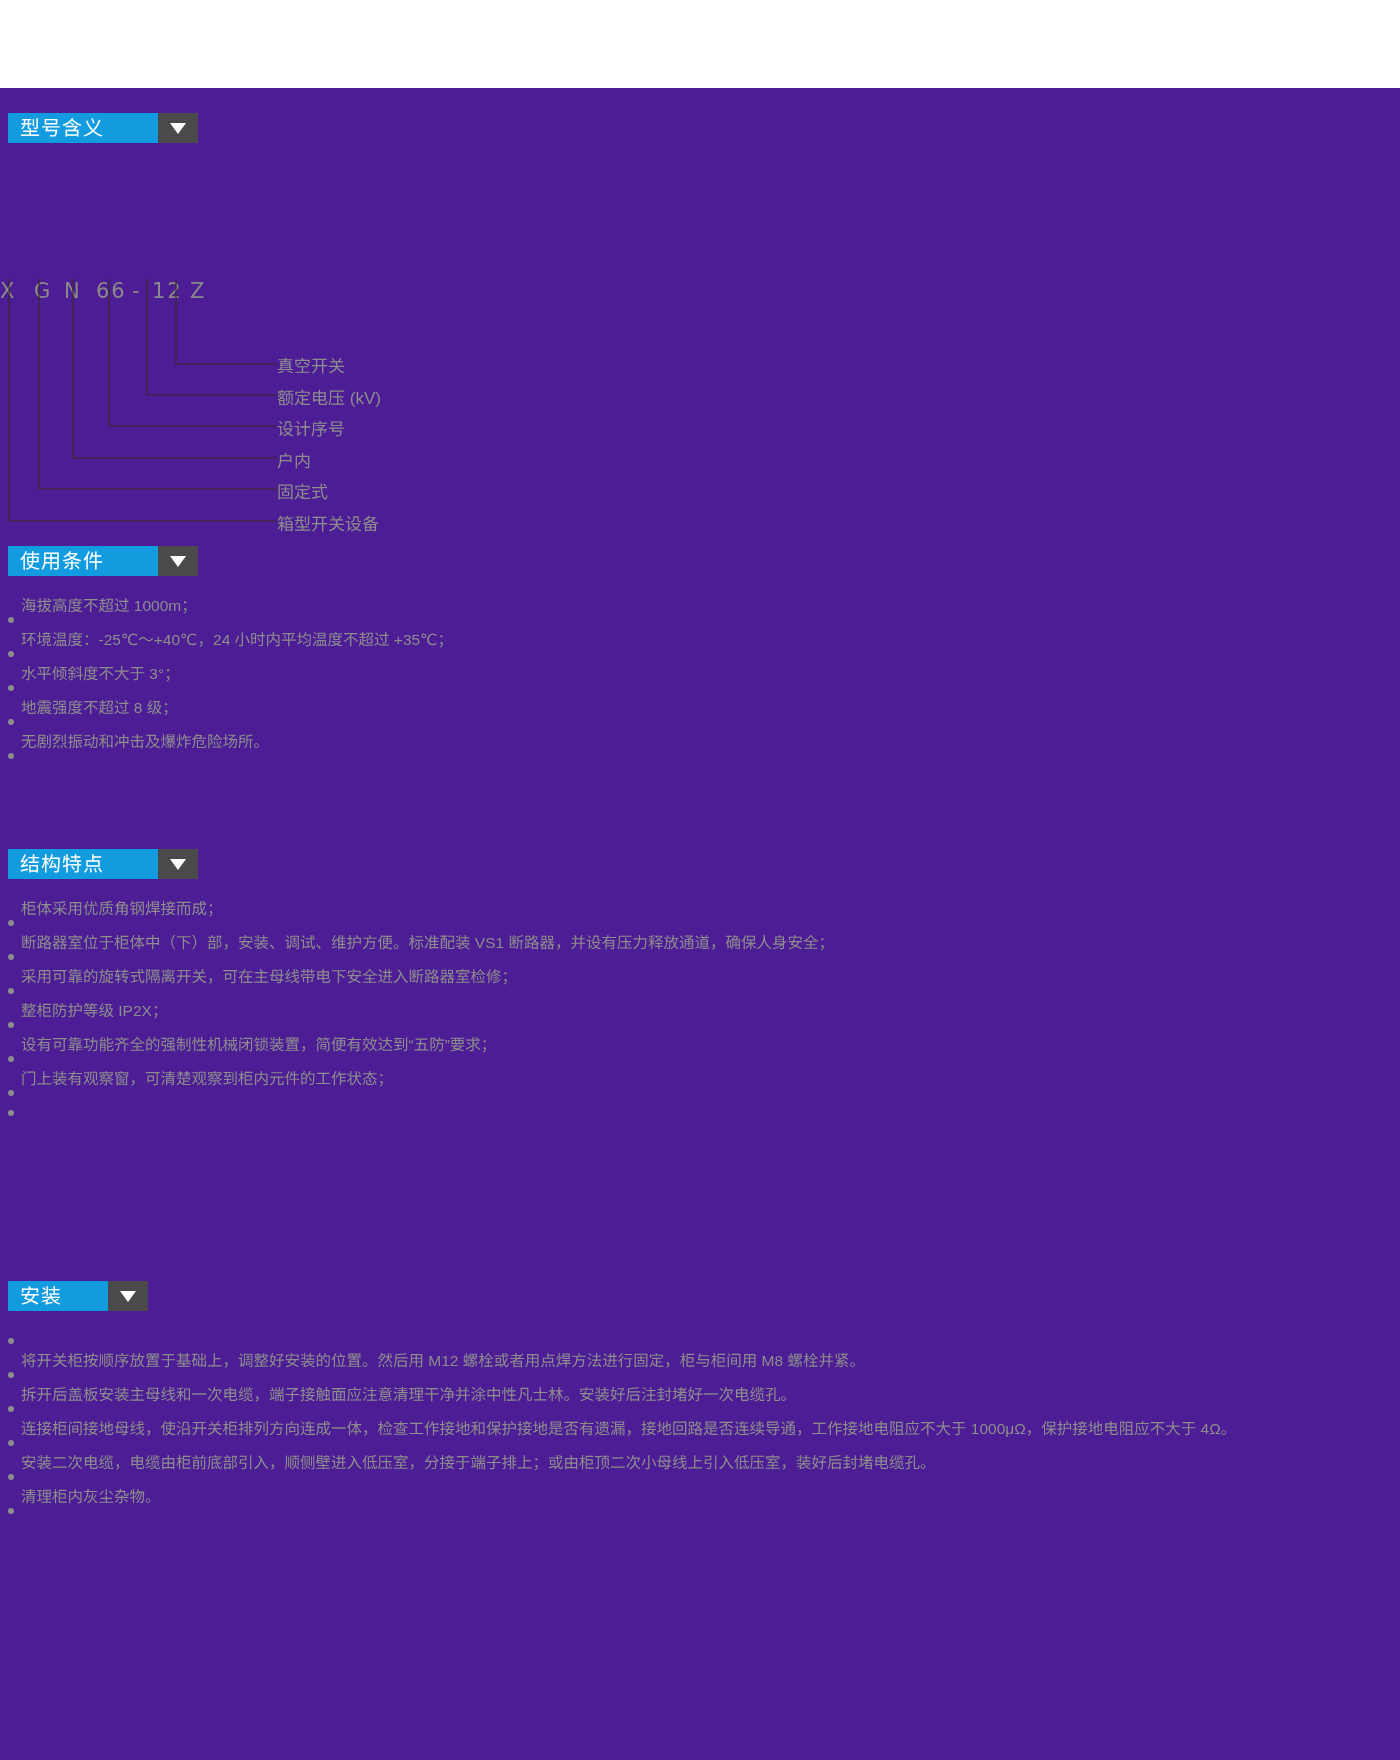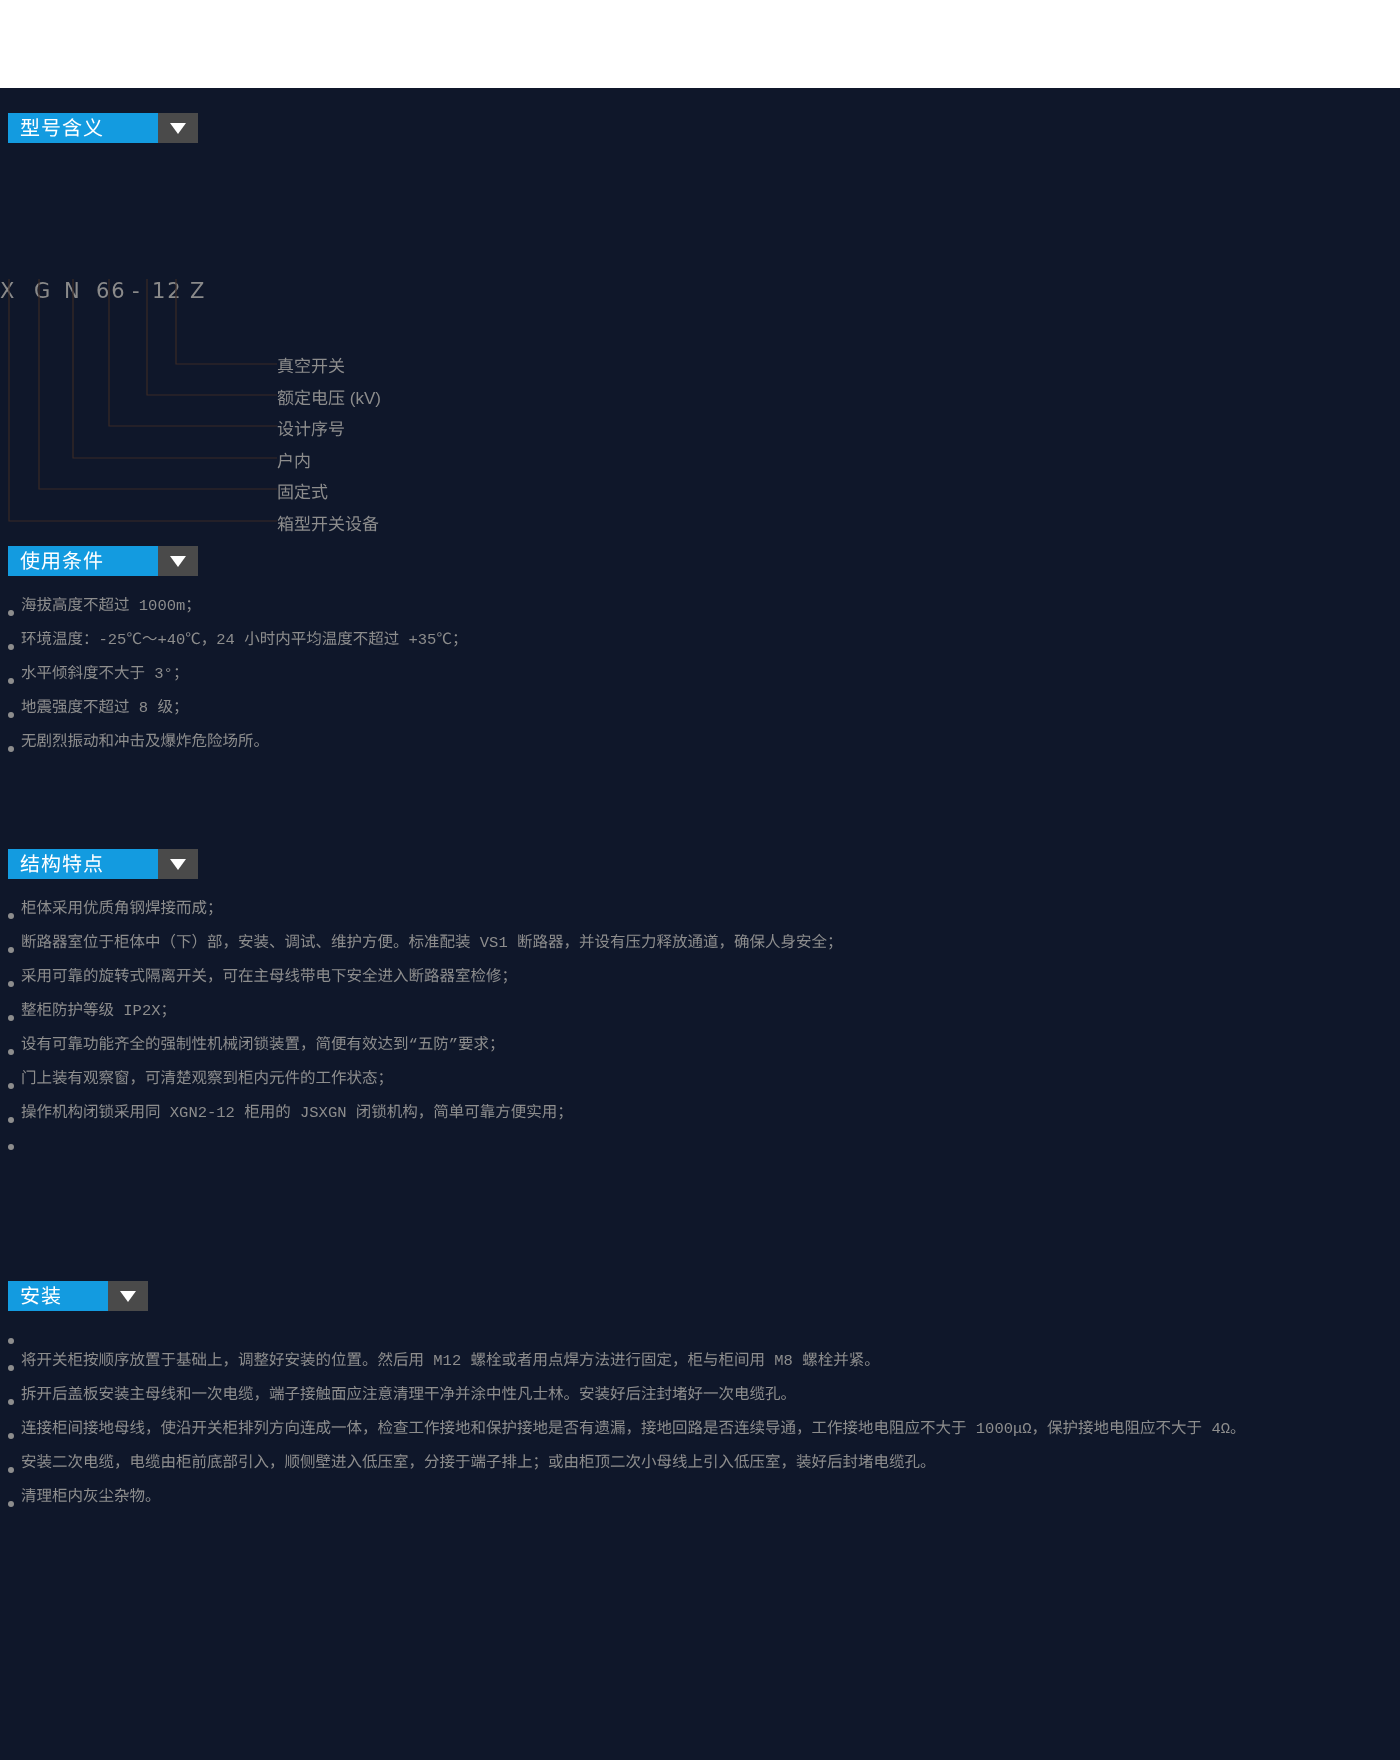--- a/index.html
+++ b/index.html
@@ -14,21 +14,21 @@
     width:1400px;
     height:1760px;
     background:#ffffff;
     overflow:hidden;
   }
   
   .canvas {
     position:absolute;
     left:0; top:88px;
     width:1400px; height:1672px;
-    background:#0f172a;
+    background:#4c1d95;
   }
 
   
   .sec-head {
     position:absolute;
     display:flex;
     align-items:stretch;
     height:30px;
   }
   .sec-title {
@@ -52,26 +52,25 @@
   }
   .sec-caret svg { display:block; }
 
   
   .bullets {
     position:absolute;
     left:8px;
   }
   .bullet {
     display:flex;
-    align-items:center;
+    align-items:flex-end;
     color:#8d8d8d;
     font-size:15.5px;
     line-height:34px;
     white-space:nowrap;
-    font-family:Liberation Mono, monospace;
   }
   .dot {
     flex:0 0 auto;
     width:6px; height:6px;
     border-radius:50%;
     background:#8d8d8d;
     margin:14px 7px 0 0;
   }
   .btxt { display:block; }
 
@@ -213,24 +212,20 @@
       <div class="bullet">
         <span class="dot"></span>
         <span class="btxt">设有可靠功能齐全的强制性机械闭锁装置，简便有效达到“五防”要求；</span>
       </div>
       <div class="bullet">
         <span class="dot"></span>
         <span class="btxt">门上装有观察窗，可清楚观察到柜内元件的工作状态；</span>
       </div>
       <div class="bullet">
         <span class="dot"></span>
-        <span class="btxt">操作机构闭锁采用同 XGN2-12 柜用的 JSXGN 闭锁机构，简单可靠方便实用；</span>
-      </div>
-      <div class="bullet">
-        <span class="dot"></span>
       </div>
     </div>
 
     <div class="sec-head" style="left:8px; top:1193px;">
       <div class="sec-title" style="min-width:100px;">安装</div>
       <div class="sec-caret">
         <svg width="16" height="11" viewBox="0 0 16 11" aria-hidden="true">
           <polygon points="0,0 16,0 8,11" fill="#ffffff"></polygon>
         </svg>
       </div>

